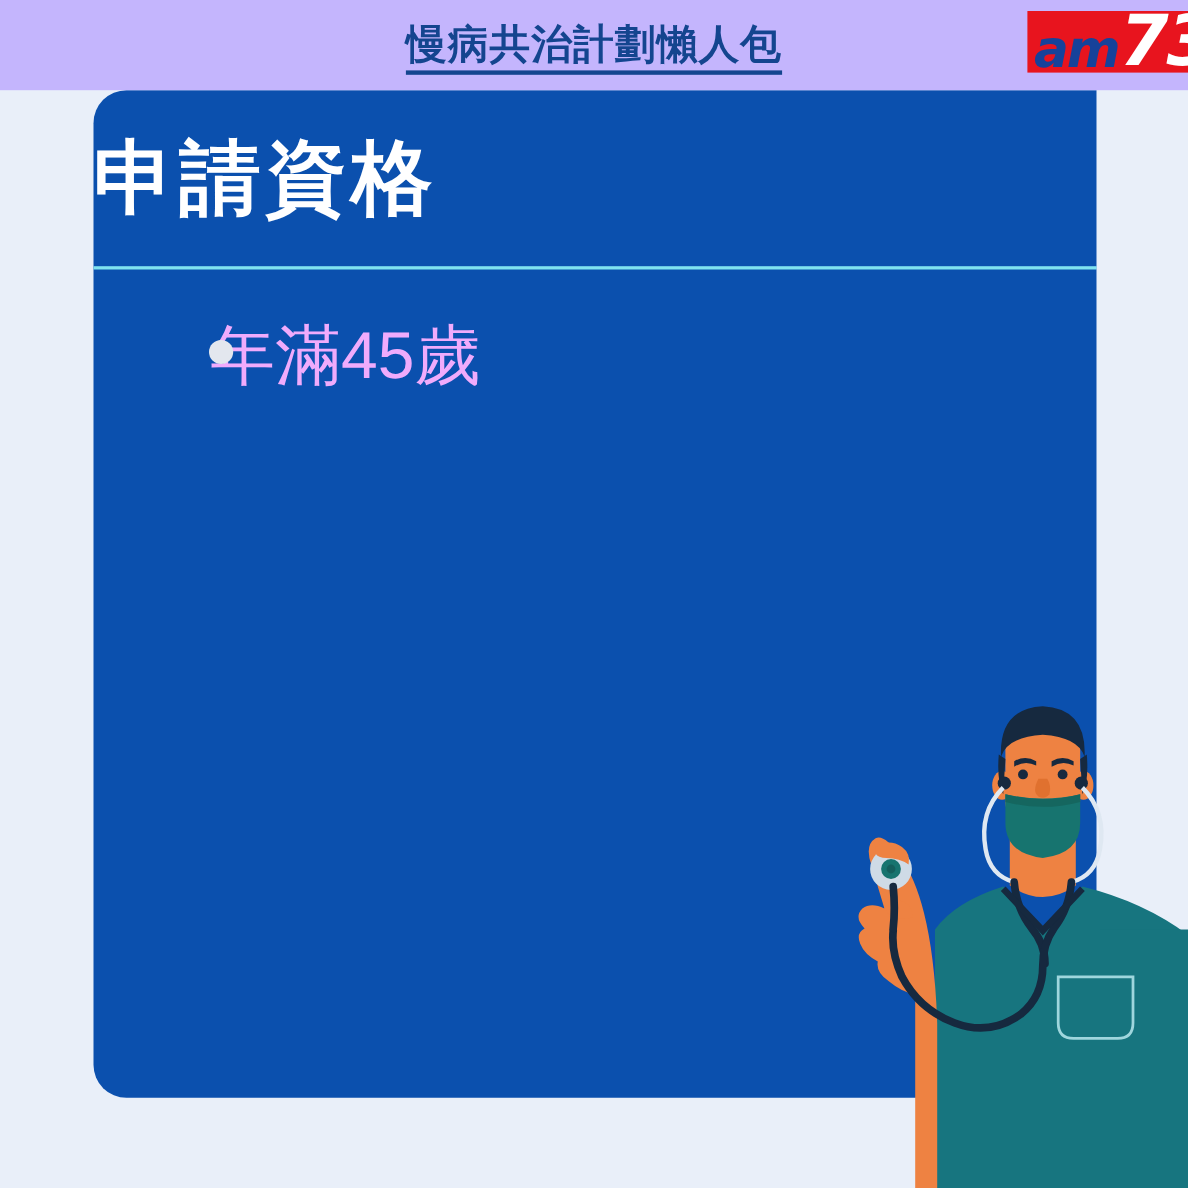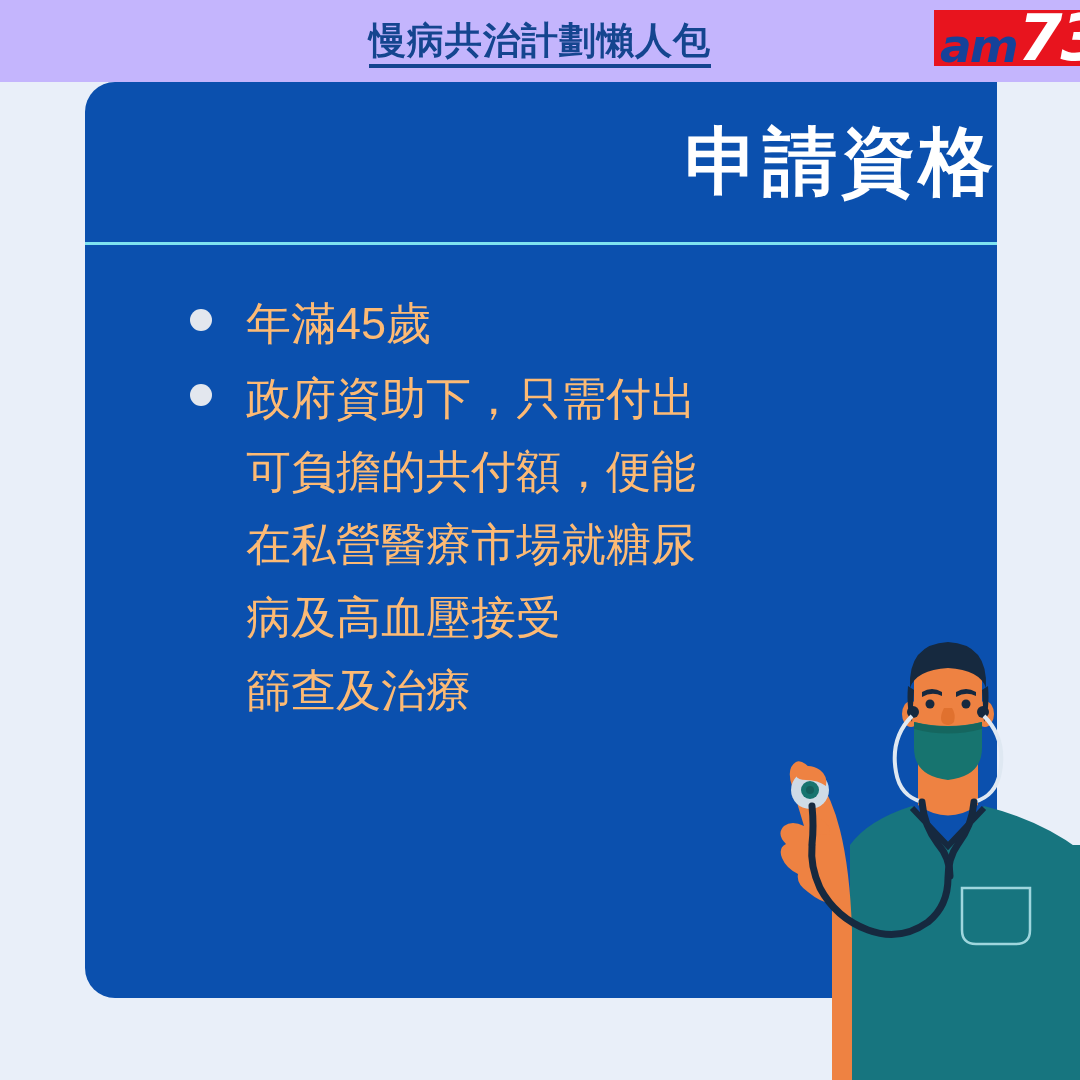--- a/index.html
+++ b/index.html
@@ -51,21 +51,21 @@
 
   
   .card{
     position:absolute;left:85px;top:82px;width:912px;height:916px;
     background:#0b50ae;
     border-radius:30px 0 0 30px;
     z-index:10;
   }
   .card-heading{
     position:absolute;left:0;top:38px;width:912px;
-    text-align:right;
+    text-align:left;
     color:#ffffff;
     font-size:74px;line-height:84px;font-weight:bold;
     letter-spacing:4px;
   }
   .divider{
     position:absolute;left:0;top:160px;width:912px;height:3px;
     background:#7fe3f0;
   }
 
   
@@ -75,23 +75,22 @@
   .bullet-row{
     position:relative;
     margin-bottom:2px;
   }
   .dot{
     position:absolute;left:0;top:22px;
     width:22px;height:22px;border-radius:50%;
     background:#e3e7ee;
   }
   .btext{
-    margin-left:56px;
-    color:#fdba74;
-    font-size:45px;
+    color:#f0abfc;
+    font-size:60px;
     line-height:73px;
     letter-spacing:0px;
     white-space:pre-line;
   }
 
   
   .doctor{
     position:absolute;left:700px;top:630px;width:380px;height:450px;
     z-index:25;
   }
@@ -114,28 +113,20 @@
     <div class="divider"></div>
 
     <div class="bullets">
 
       <div class="bullet-row">
         <span class="dot"></span>
         <div class="btext">年滿45歲</div>
       </div>
 
 
-      <div class="bullet-row">
-        <span class="dot"></span>
-        <div class="btext">政府資助下，只需付出
-可負擔的共付額，便能
-在私營醫療市場就糖尿
-病及高血壓接受
-篩查及治療</div>
-      </div>
 
     </div>
   </div>
 
   <div class="bg-right-strip"></div>
 
   <div class="doctor">
     <svg width="380" height="450" viewBox="0 0 380 450" xmlns="http://www.w3.org/2000/svg">
 
       <path d="M218 95 L218 175 Q248 196 278 175 L278 95 Z" fill="#ee8242"></path>

